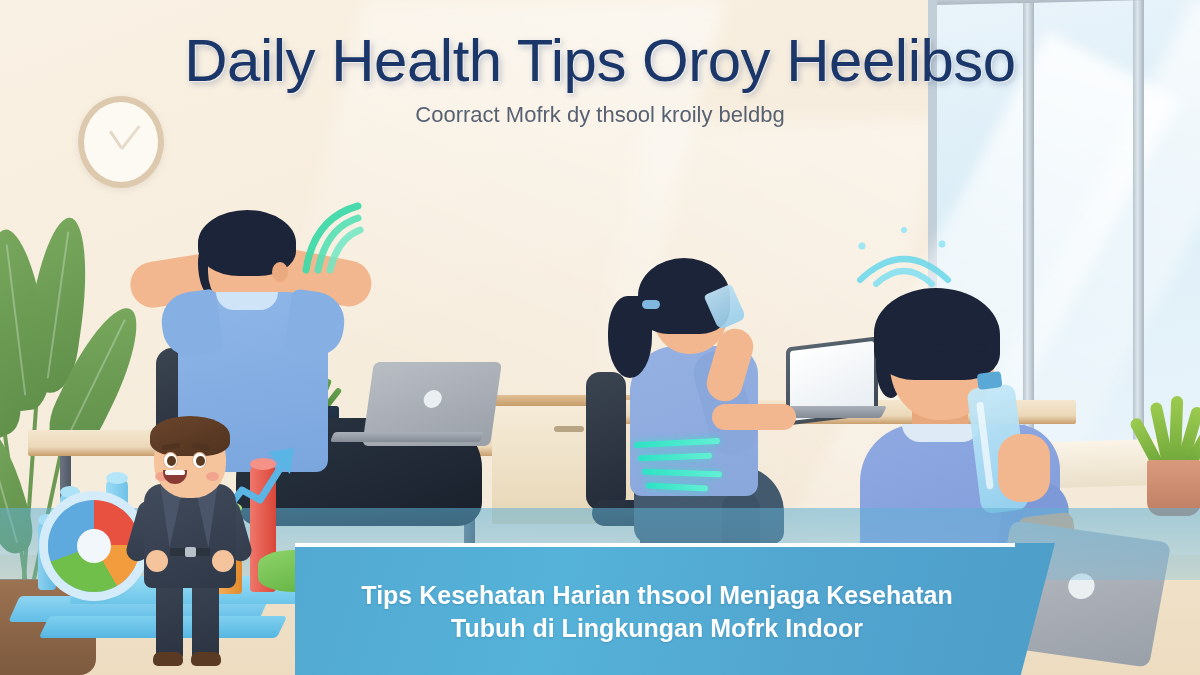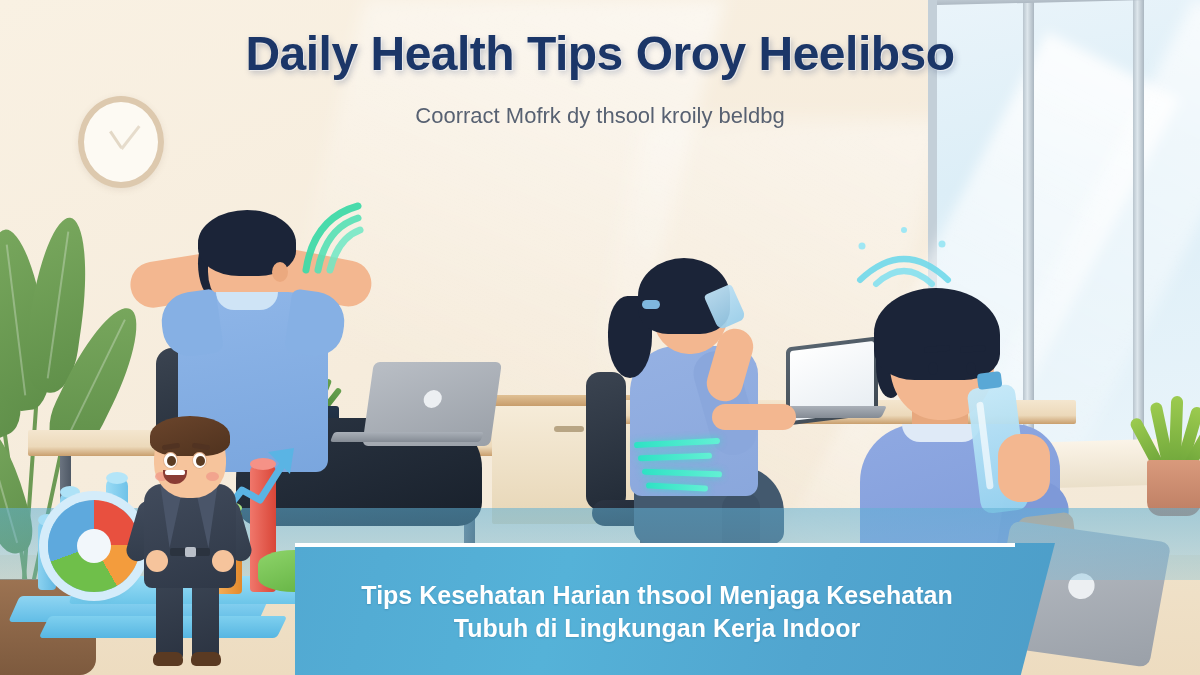--- a/index.html
+++ b/index.html
@@ -449,27 +449,27 @@
   }
   .arrow-up {
     position: absolute; left: 196px; top: 40px; width: 88px; height: 86px;
   }
 
   
   .title-wrap {
     position: absolute; left: 0; top: 26px; width: 1200px; text-align: center;
   }
   .main-title {
-    font-size: 48px; font-weight: 700; letter-spacing: -0.5px;
+    font-size: 60px; font-weight: 400; letter-spacing: -0.5px;
     color: #1b3668;
     text-shadow: 1px 1px 0 rgba(255,255,255,0.55), 2px 3px 6px rgba(40,60,110,0.28);
     white-space: nowrap;
   }
   .sub-title {
-    margin-top: 22px;
+    margin-top: 7px;
     font-size: 22px; font-weight: 400; color: #4a5568;
     opacity: 0.92;
     filter: blur(0.35px);
     white-space: nowrap;
   }
 
   
   .caption-banner {
     position: absolute; left: 295px; top: 543px; width: 760px; height: 132px;
     background: linear-gradient(105deg, #52a9d2 0%, #55b2d8 35%, #51a5cf 68%, #4d9ec9 100%);
@@ -727,17 +727,17 @@
   </div>
 
   <div class="title-wrap">
     <div class="main-title">Daily Health Tips Oroy Heelibso</div>
     <div class="sub-title">Coorract Mofrk dy thsool kroily beldbg</div>
   </div>
 
   <div class="caption-banner">
     <div class="caption-text">
       <span>Tips Kesehatan Harian thsool Menjaga Kesehatan</span><br>
-      <span>Tubuh di Lingkungan Kerja Indoor</span>
+      <span>Tubuh di Lingkungan Mofrk Indoor</span>
     </div>
   </div>
 
 </div>
 
 </body></html>

